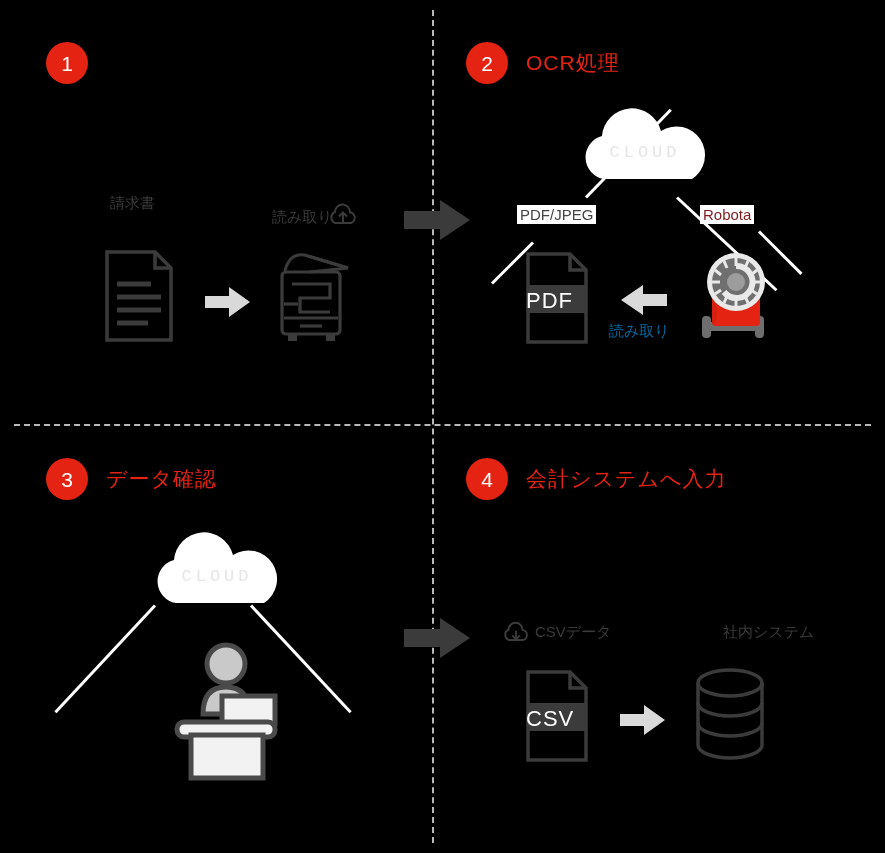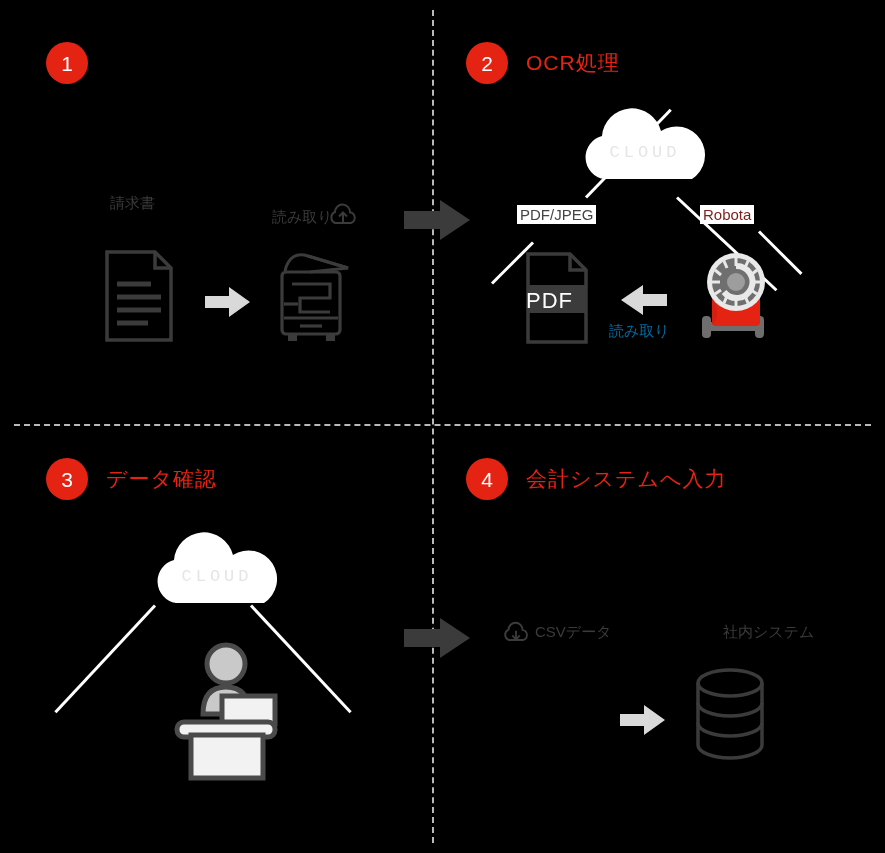--- a/index.html
+++ b/index.html
@@ -260,20 +260,28 @@
     <div style="position:absolute;left:68px;top:195px;">
       <svg width="28" height="23" viewBox="0 0 30 24">
         <path d="M7,20 A6,6 0 0 1 7,9 A7.5,7.5 0 0 1 22,9.2 A5.6,5.6 0 0 1 23,20 Z" fill="none" stroke="#3b3b3b" stroke-width="2"></path>
         <path d="M15,10 L15,19 M11,15 L15,19.5 L19,15" fill="none" stroke="#3b3b3b" stroke-width="2"></path>
       </svg>
     </div>
 
     <div class="lbl" style="left:101px;top:197px;text-align:right;">CSVデータ</div>
     <div class="lbl" style="left:245px;top:197px;margin-left:44px;">社内システム</div>
 
+    <div class="fileicon" style="left:92px;top:244px;">
+      <svg width="62" height="92" viewBox="0 0 62 92">
+        <path d="M2,2 H44 L60,18 V90 H2 Z" fill="none" stroke="#3b3b3b" stroke-width="3.5"></path>
+        <path d="M44,2 V18 H60" fill="none" stroke="#3b3b3b" stroke-width="3.5"></path>
+        <rect x="2" y="33" width="58" height="28" fill="#3b3b3b"></rect>
+      </svg>
+      <div class="file-label" style="top:36px;left:0;">CSV</div>
+    </div>
 
     <div class="small-arrow" style="left:186px;top:277px;">
       <svg width="46" height="34" viewBox="0 0 46 34">
         <path d="M0,11 L24,11 L24,2 L45,17 L24,32 L24,23 L0,23 Z" fill="#d9d9d9"></path>
       </svg>
     </div>
 
     <div class="fileicon" style="left:260px;top:242px;">
       <svg width="72" height="92" viewBox="0 0 72 92">
         <ellipse cx="36" cy="15" rx="32" ry="13" fill="none" stroke="#3b3b3b" stroke-width="3.5"></ellipse>

